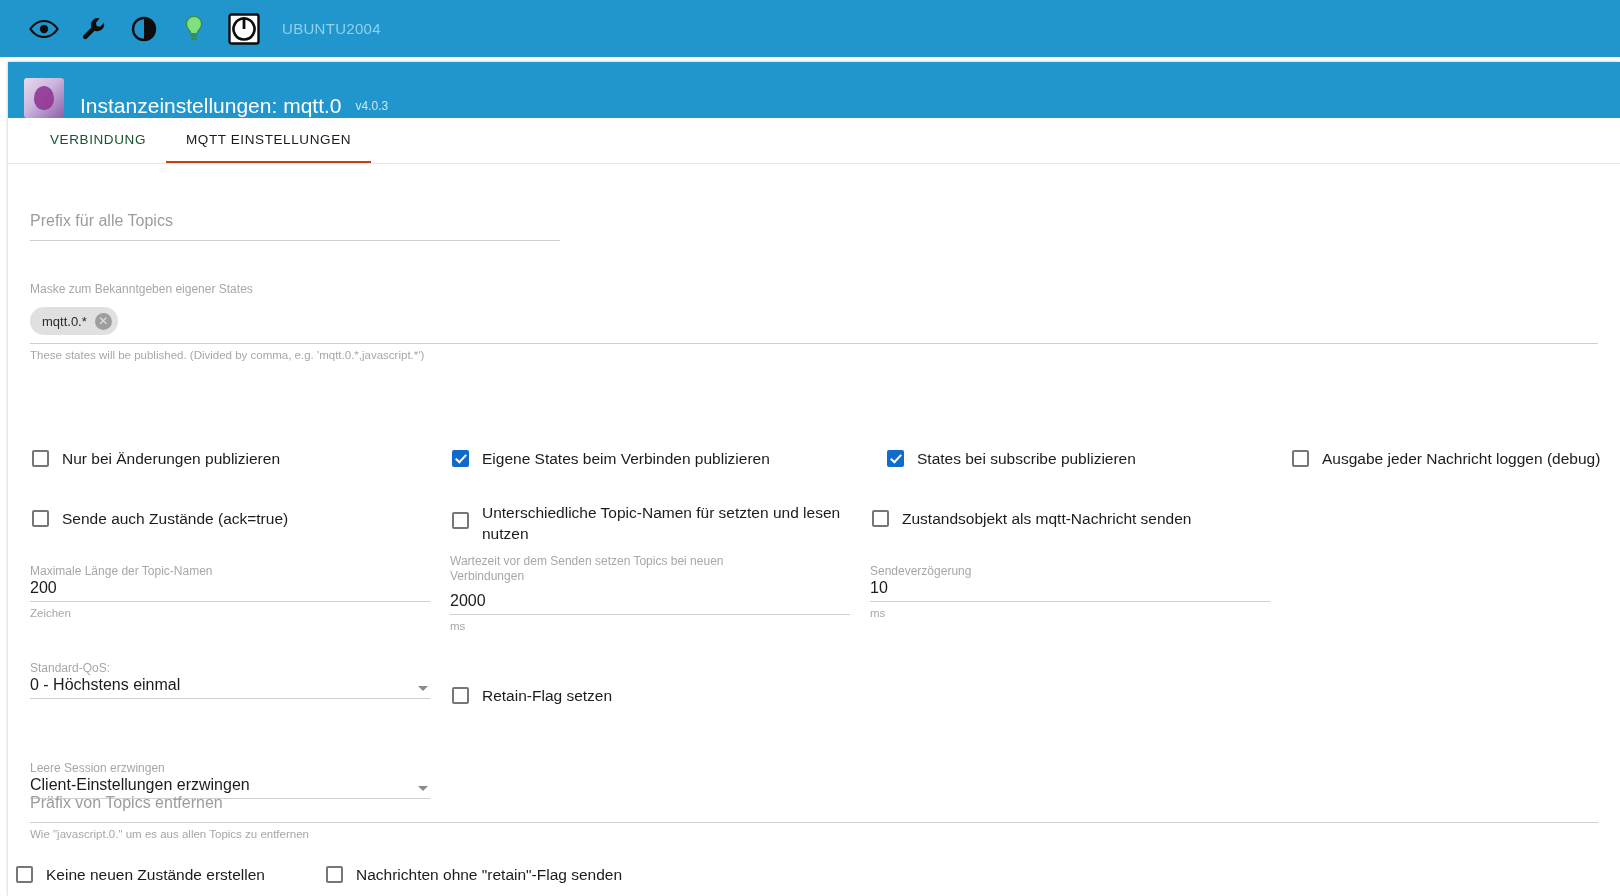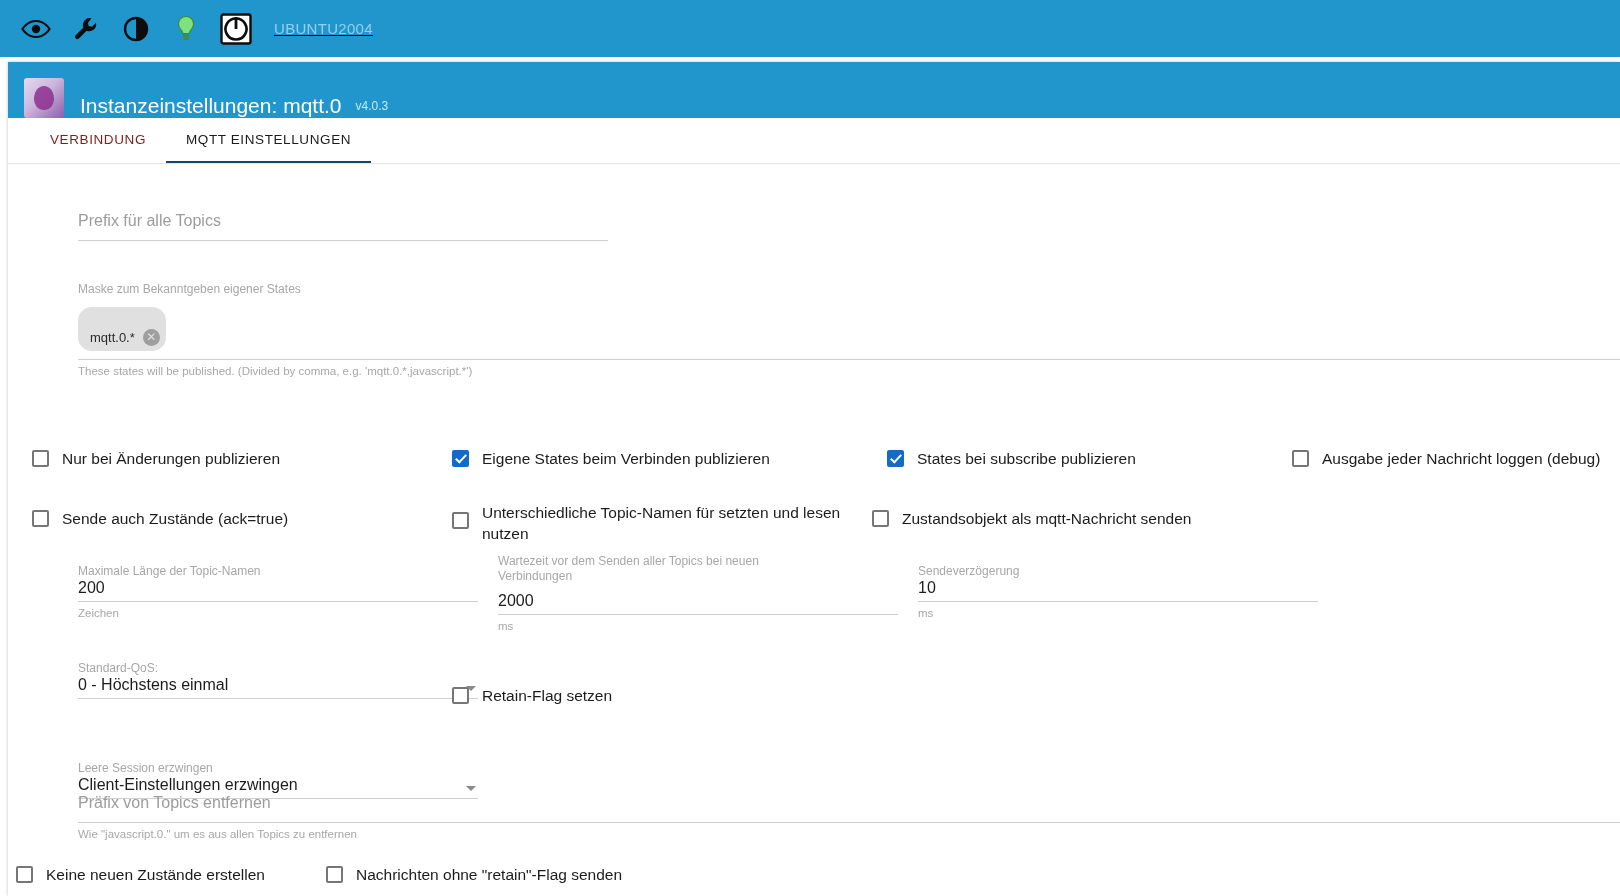--- a/index.html
+++ b/index.html
@@ -16,23 +16,22 @@
   }
 
   
   .topbar {
     position: absolute;
     left: 0; top: 0;
     width: 1620px; height: 57px;
     background: #2196cd;
     display: flex;
     align-items: center;
-    padding-left: 14px;
-    box-sizing: border-box;
-    text-decoration: underline;
+    padding-left: 22px;
+    box-sizing: border-box;
   }
   .topbar .tool {
     width: 44px; height: 44px;
     display: flex; align-items: center; justify-content: center;
     margin-right: 6px;
     cursor: pointer;
   }
   .topbar .tool svg { display: block; }
   .topbar .hostname {
     color: #8fd0ec;
@@ -93,41 +92,40 @@
     border-bottom: 1px solid #e6e6e6;
     box-sizing: border-box;
     background: #fff;
   }
   .tab {
     display: flex;
     align-items: center;
     padding: 0 20px;
     font-size: 13.5px;
     letter-spacing: .6px;
-    color: #7f1d1d;
+    color: #14532d;
     cursor: pointer;
     border-bottom: 2px solid transparent;
     text-transform: uppercase;
   }
   .tab.active {
     color: #1b1b1b;
-    border-bottom: 2px solid #0c4a6e;
+    border-bottom: 2px solid #c2410c;
   }
 
   
   .content {
     position: relative;
     padding: 0;
     height: 732px;
     box-sizing: border-box;
   }
 
   .field {
     position: absolute;
-    margin-left: 48px;
   }
   .mat-label {
     color: #a7a7a7;
     font-size: 12px;
     line-height: 15px;
   }
   .mat-value {
     font-size: 16px;
     color: #1c1c1c;
     padding-bottom: 4px;
@@ -145,21 +143,21 @@
     font-size: 16px;
   }
 
   
   .chip {
     display: inline-flex;
     align-items: center;
     height: 28px;
     background: #e0e0e0;
     border-radius: 14px;
-    padding: 16px 6px 0 12px;
+    padding: 0 6px 0 12px;
     font-size: 13px;
     color: #2b2b2b;
   }
   .chip .x {
     width: 17px; height: 17px;
     border-radius: 50%;
     background: #9e9e9e;
     color: #e0e0e0;
     font-size: 12px;
     line-height: 17px;
@@ -323,21 +321,21 @@
 
     <div class="field" style="left:22px; top:400px; width:400px;">
       <div class="mat-label">Maximale Länge der Topic-Namen</div>
       <div class="mat-underline">
         <div class="mat-value">200</div>
       </div>
       <div class="mat-hint">Zeichen</div>
     </div>
 
     <div class="field" style="left:442px; top:390px; width:400px;">
-      <div class="mat-label" style="width:290px;">Wartezeit vor dem Senden aller Topics bei neuen Verbindungen</div>
+      <div class="mat-label" style="width:290px;">Wartezeit vor dem Senden setzen Topics bei neuen Verbindungen</div>
       <div class="mat-underline" style="margin-top:8px;">
         <div class="mat-value">2000</div>
       </div>
       <div class="mat-hint">ms</div>
     </div>
 
     <div class="field" style="left:862px; top:400px; width:400px;">
       <div class="mat-label">Sendeverzögerung</div>
       <div class="mat-underline">
         <div class="mat-value">10</div>

